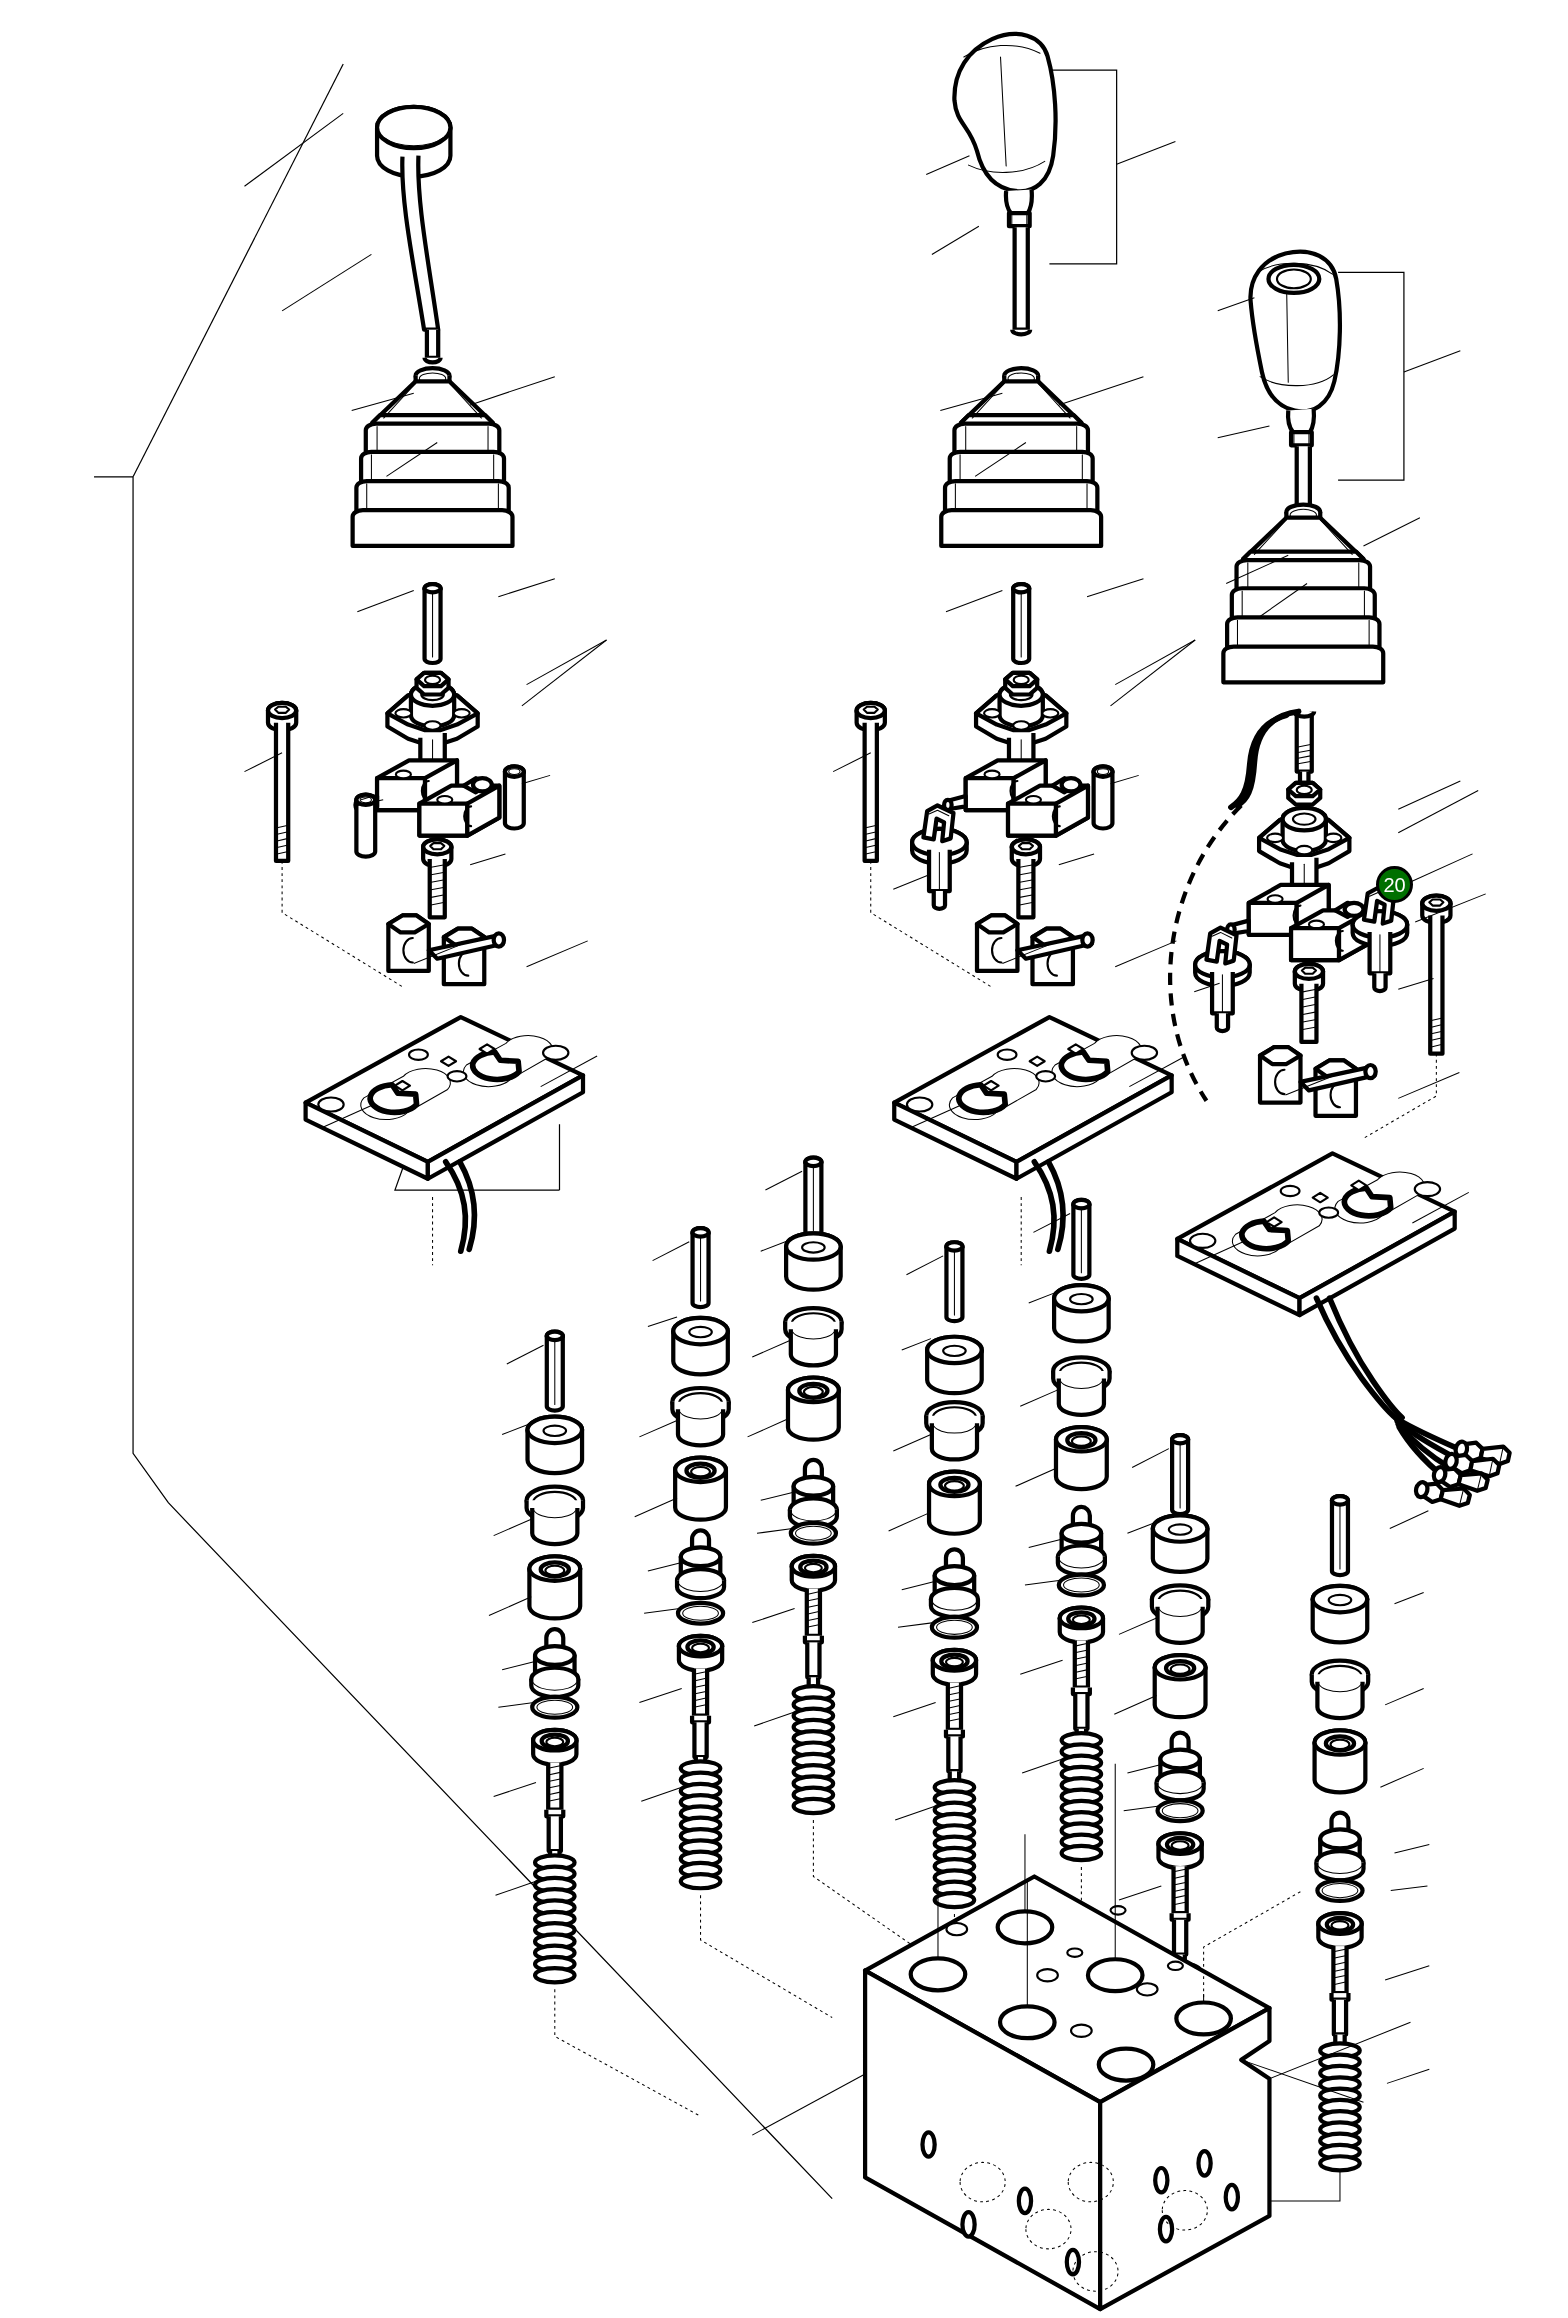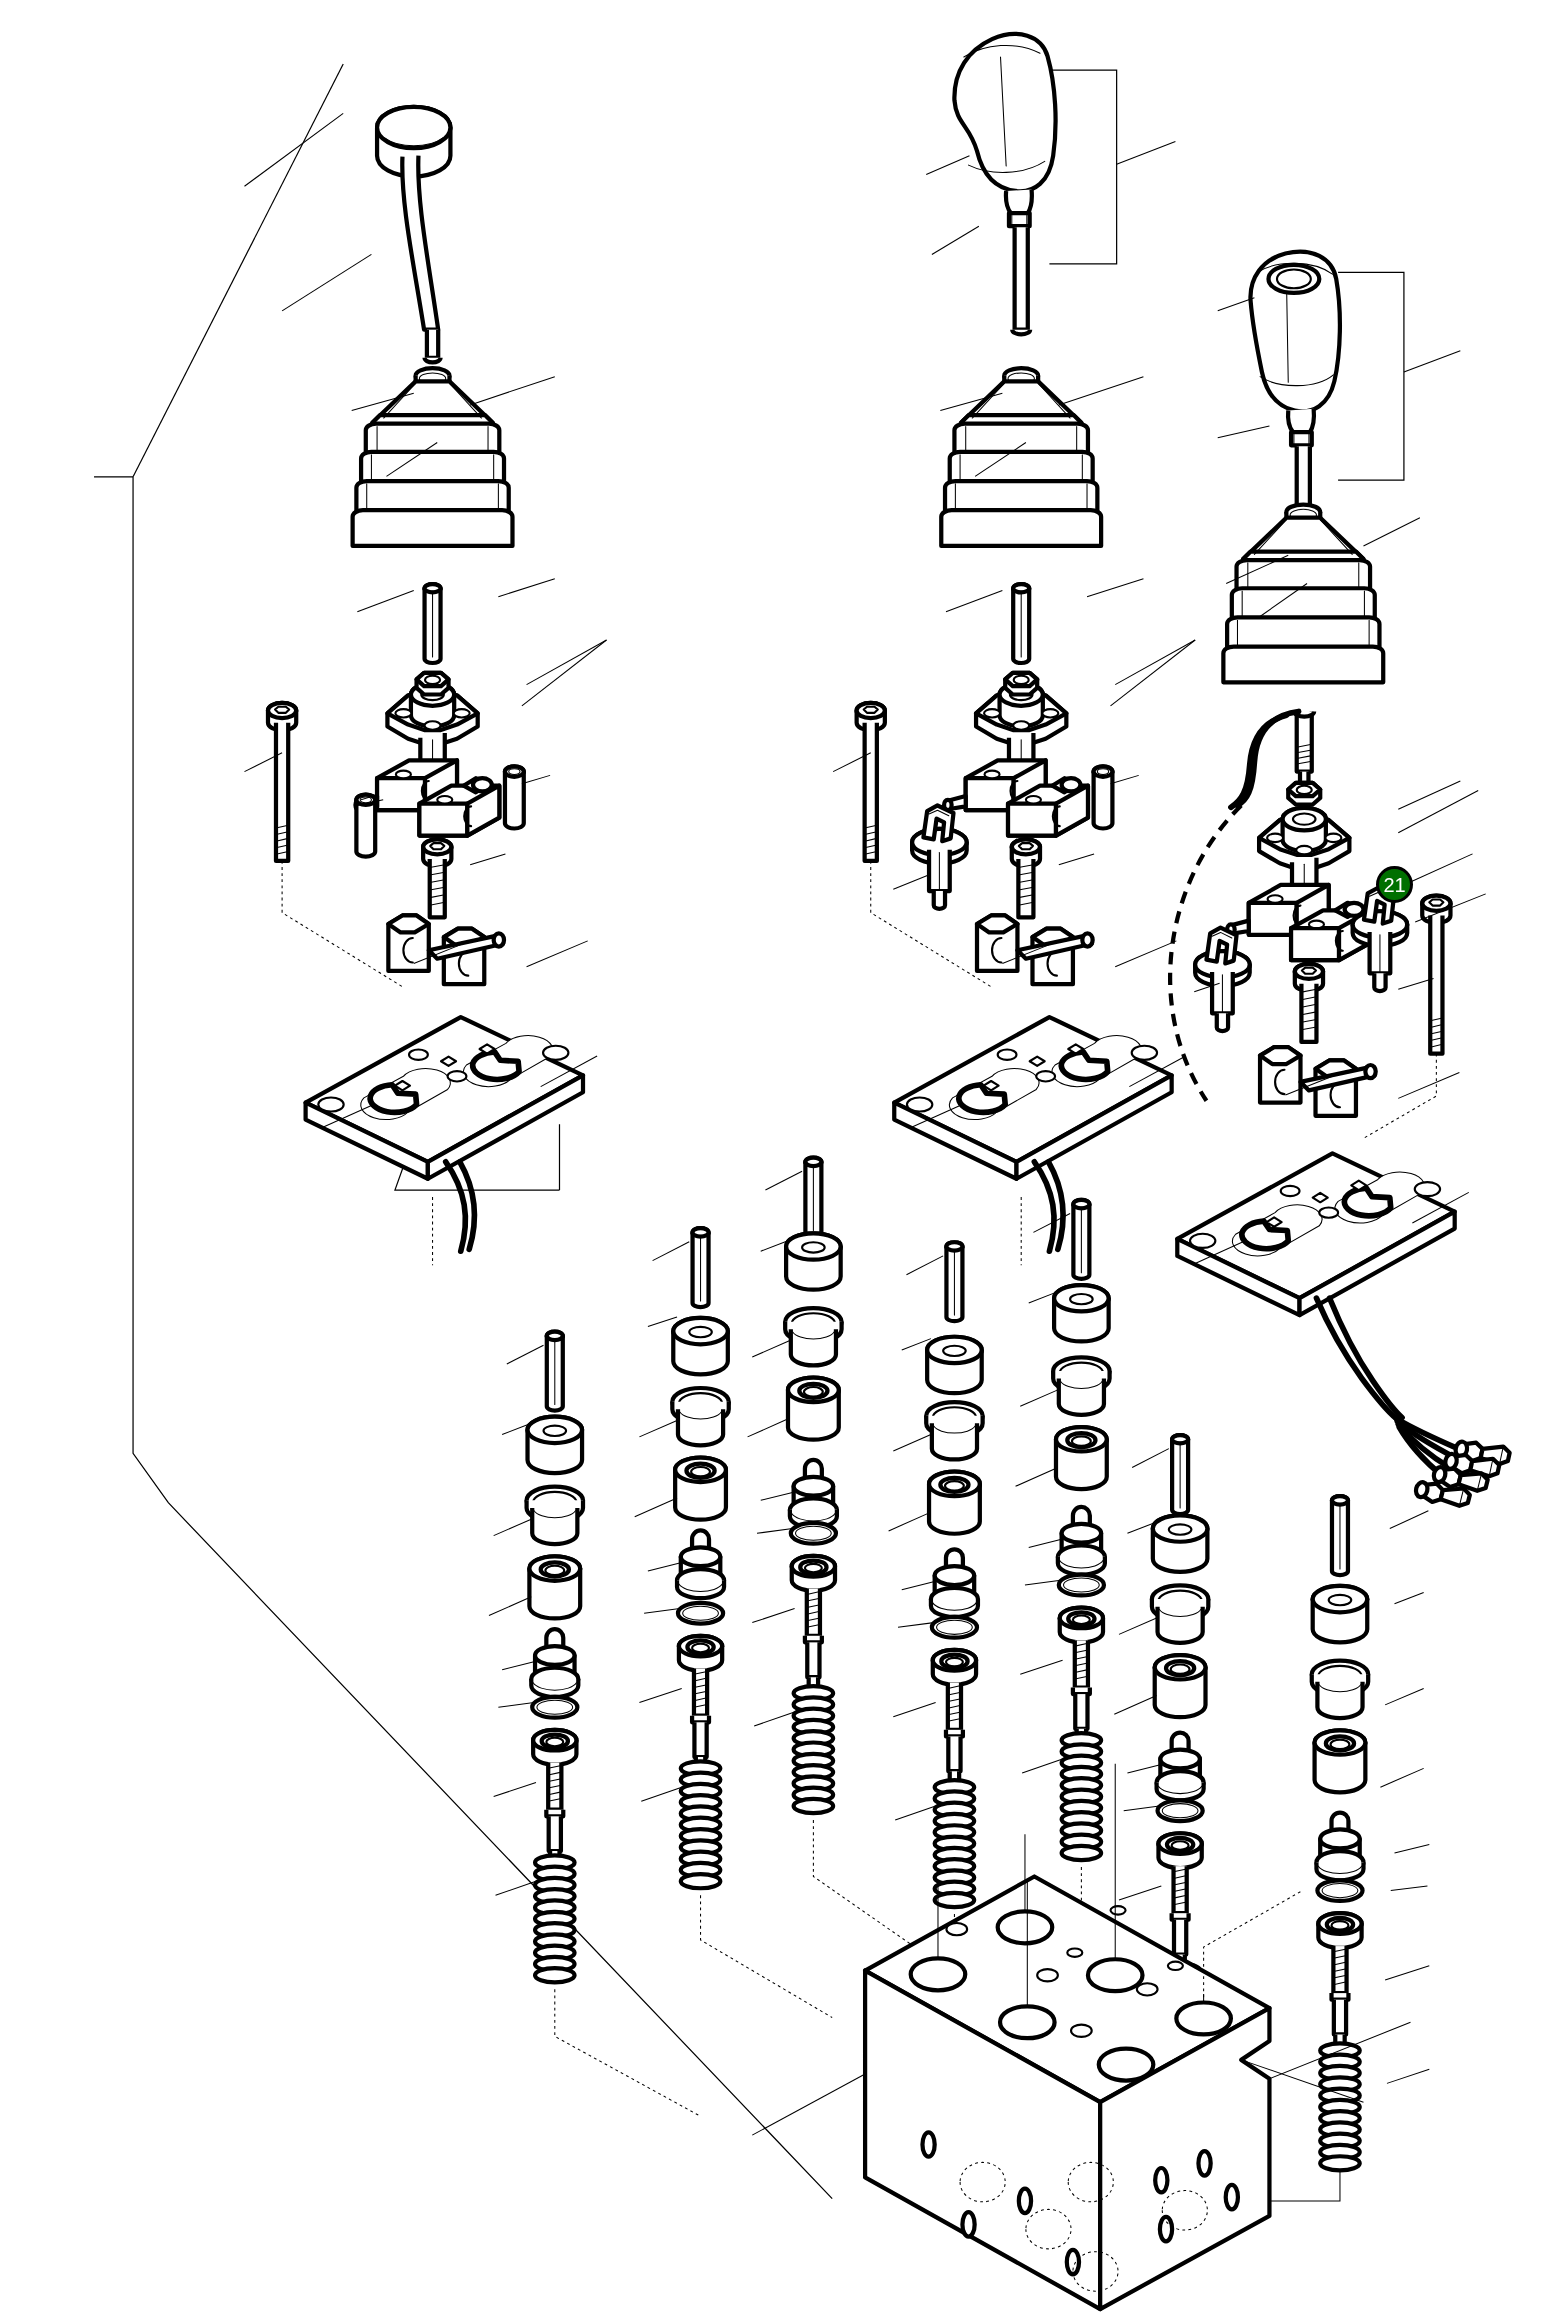--- a/index.html
+++ b/index.html
@@ -928,16 +928,16 @@
       <path d="M2180,4064 L2180,3900"></path>
     </g>
     <path class="lead" d="M2700,4420 L3000,4300"></path>
     <path class="lead" d="M2640,4380 L2900,4470"></path>
     <path class="lead" d="M1840,4410 L1600,4540"></path>
     <path class="dot" d="M2560,4260 L2560,4140 L2770,4020"></path>
       </g>
 
 </svg>
 
-<div class="callout-badge" style="left:1376px; top:866px; width:37px; height:37px; font-size:20px;">21</div>
+<div class="callout-badge" style="left:1376px; top:866px; width:37px; height:37px; font-size:20px;">20</div>
 
 </div>
 
 
 </body></html>

